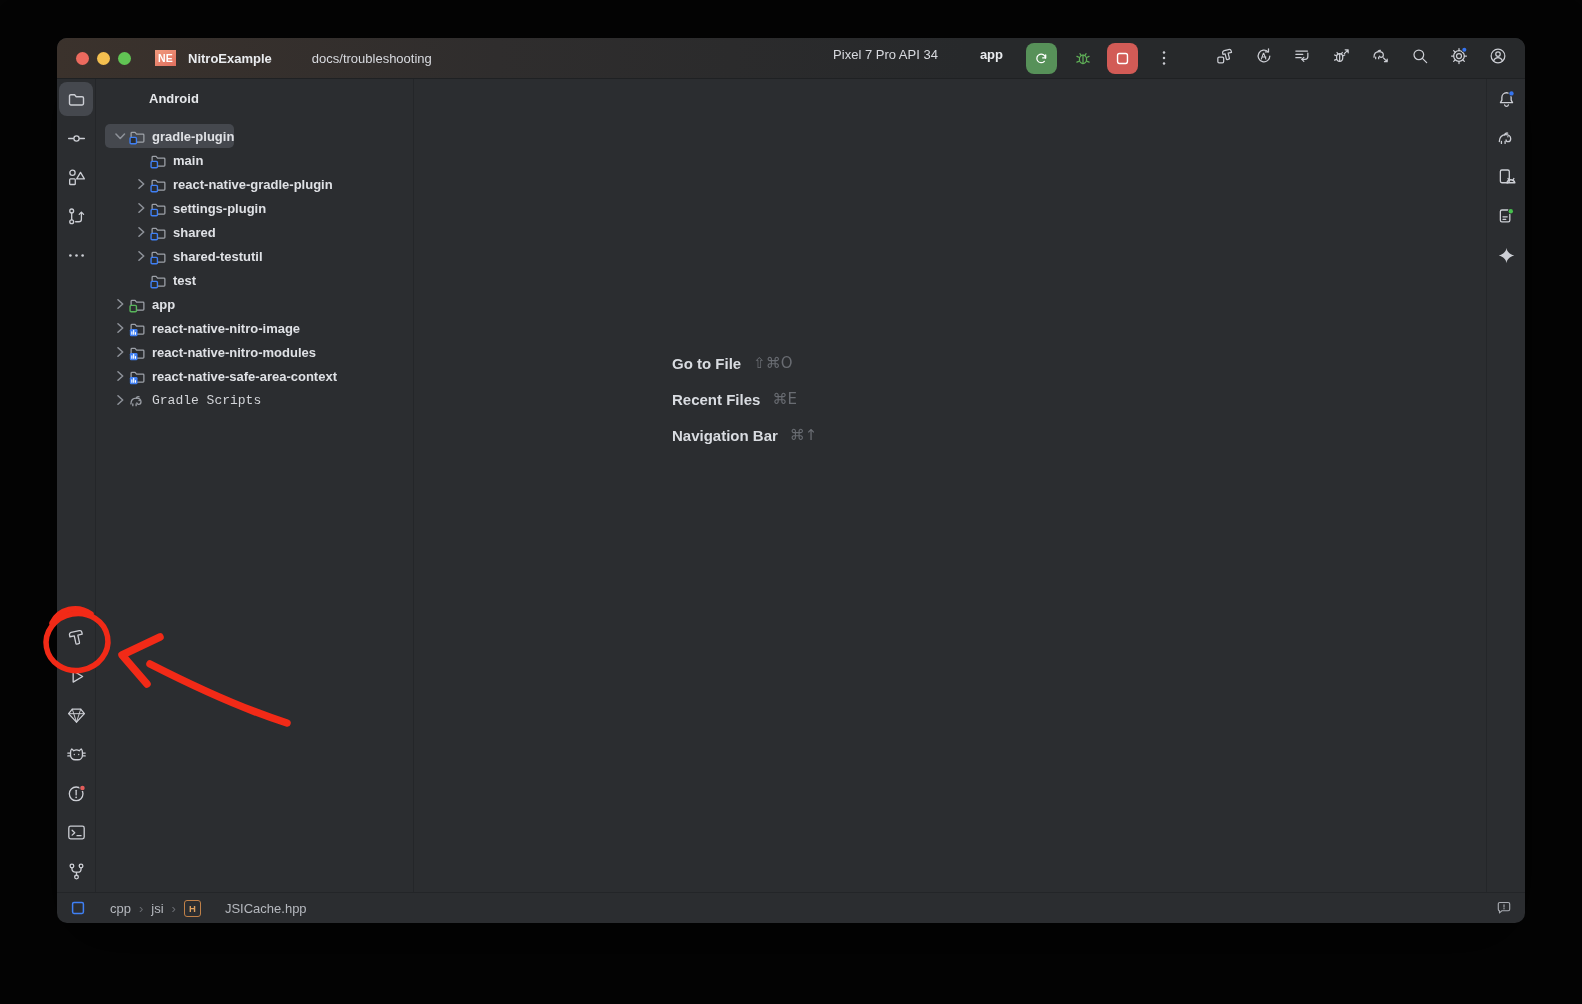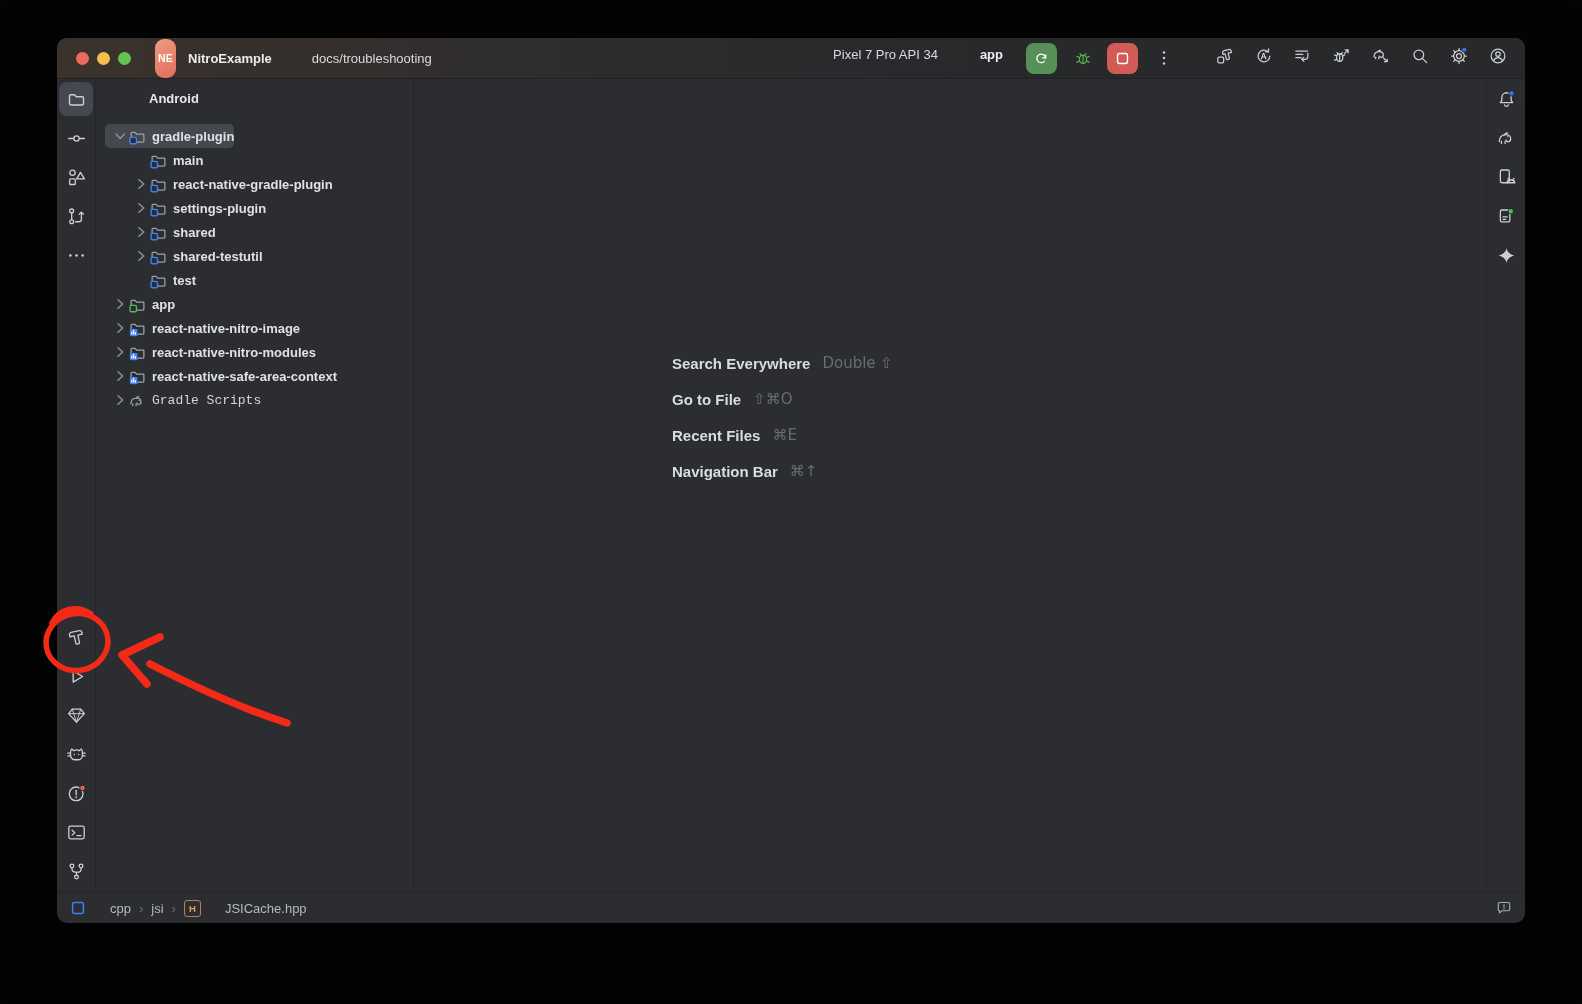--- a/index.html
+++ b/index.html
@@ -7,21 +7,21 @@
        font-family:"Liberation Sans",sans-serif;-webkit-font-smoothing:antialiased;}
   .window{position:absolute;left:57px;top:38px;width:1468px;height:885px;background:#2b2d30;
           border-radius:10px;overflow:hidden;box-shadow:0 24px 70px rgba(0,0,0,.6);color:#dfe1e5;font-size:13px;}
   
   .titlebar{height:40px;display:flex;align-items:center;padding:0 14px 0 19px;
             background:linear-gradient(90deg,#3b322c 0%,#2f2d2d 30%,#27292b 62%,#27292b 100%);
             border-bottom:1px solid #1f2123;}
   .lights{display:flex;gap:8px;margin-right:24px;}
   .light{width:13px;height:13px;border-radius:50%;}
   .light.r{background:#ec6a5e}.light.y{background:#f4bf4f}.light.g{background:#61c454}
-  .proj-badge{width:21px;height:39px;border-radius:9px;background:linear-gradient(150deg,#f09a7e,#e06f5e);
+  .proj-badge{width:21px;height:16px;border-radius:0;background:linear-gradient(150deg,#f09a7e,#e06f5e);
               color:#fff;font-size:10.5px;font-weight:700;display:grid;place-items:center;letter-spacing:.3px;margin-right:8px;}
   .tb-sel{display:flex;align-items:center;gap:5px;background:none;border:none;color:#d8dadf;
           font-size:13px;font-family:inherit;padding:4px 4px;border-radius:6px;white-space:nowrap;}
   .tb-sel .strong{font-weight:700;color:#e9ebee;}
   .branch-sel{margin-left:22px;justify-content:center;}
   .tb-right{margin-left:auto;display:flex;align-items:flex-start;}
   .sq-btn{width:31px;height:31px;border-radius:8px;border:none;display:grid;place-items:center;color:#fff;}
   .sq-btn.green{background:var(--run_green);}
   .sq-btn.red{background:var(--stop_red);}
   .ghost-btn{width:30px;height:30px;border:none;background:none;display:grid;place-items:center;color:#cbcdd3;}
@@ -545,24 +545,20 @@
               </svg>
             </span>
             <span class="tree-label muted">Gradle Scripts</span>
           </button>
         </div>
     </aside>
 
     <main class="editor">
       <div class="hints" id="hints">
           <div class="hint-row">
-            <span class="hint-label">Search Everywhere</span>
-            <span class="hint-shortcut">Double ⇧</span>
-          </div>
-          <div class="hint-row">
             <span class="hint-label">Go to File</span>
             <span class="hint-shortcut">⇧⌘O</span>
           </div>
           <div class="hint-row">
             <span class="hint-label">Recent Files</span>
             <span class="hint-shortcut">⌘E</span>
           </div>
           <div class="hint-row">
             <span class="hint-label">Navigation Bar</span>
             <span class="hint-shortcut">⌘↑</span>

